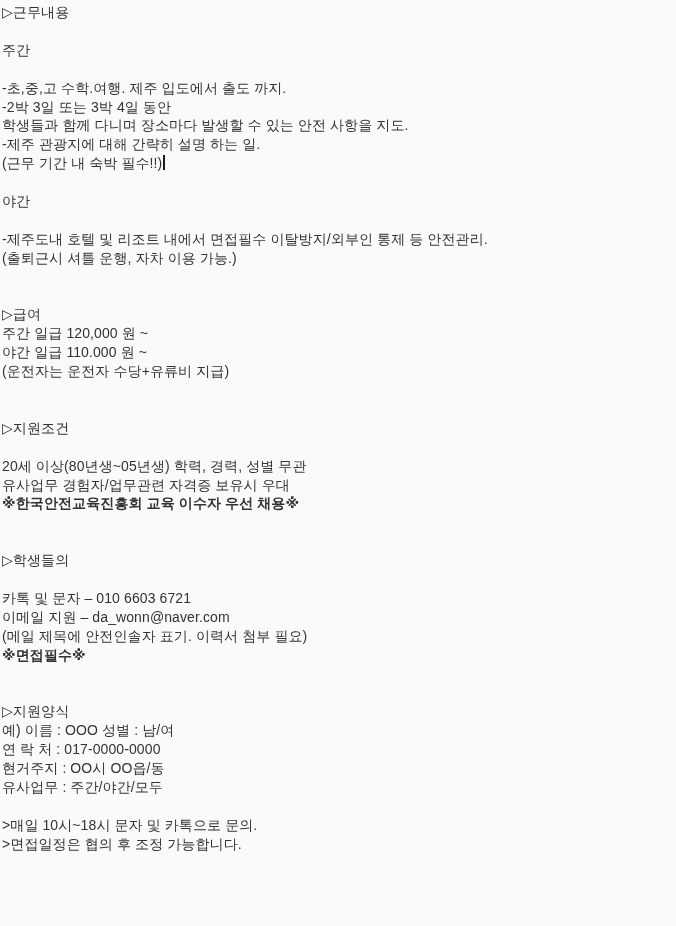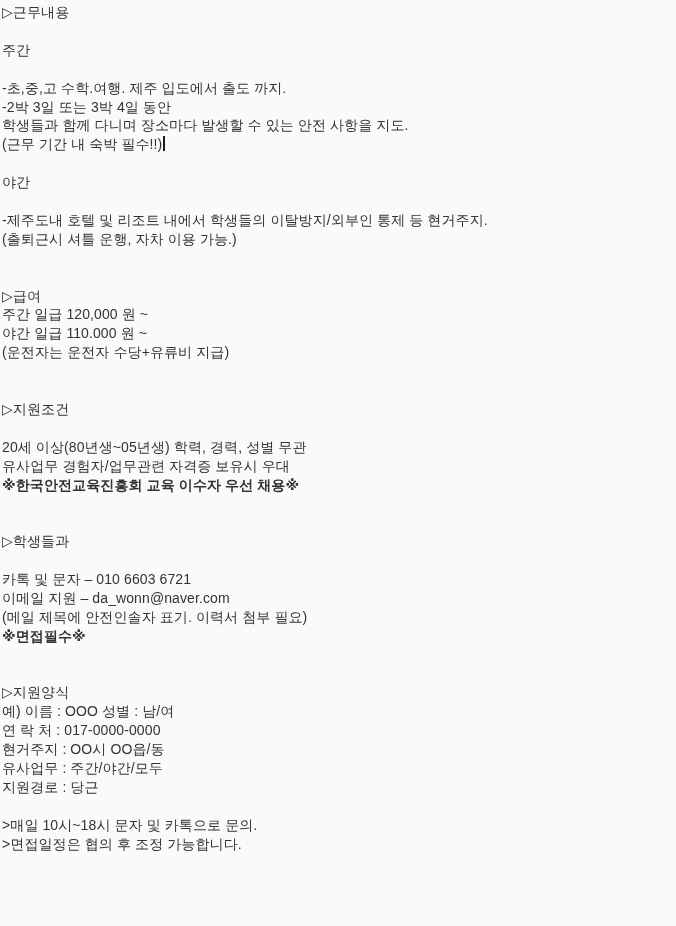--- a/index.html
+++ b/index.html
@@ -49,51 +49,51 @@
 <body>
 
 <div class="editor" id="editor" role="textbox" aria-multiline="true">
     <div class="line"><span>▷근무내용</span></div>
     <div class="line"><span></span></div>
     <div class="line"><span>주간</span></div>
     <div class="line"><span></span></div>
     <div class="line"><span>-초,중,고 수학.여행. 제주 입도에서 출도 까지.</span></div>
     <div class="line"><span>-2박 3일 또는 3박 4일 동안</span></div>
     <div class="line"><span>학생들과 함께 다니며 장소마다 발생할 수 있는 안전 사항을 지도.</span></div>
+    <div class="line"><span>-제주 관광지에 대해 간략히 설명 하는 일.</span></div>
     <div class="line"><span>(근무 기간 내 숙박 필수!!)</span><span class="caret"></span></div>
     <div class="line"><span></span></div>
     <div class="line"><span>야간</span></div>
     <div class="line"><span></span></div>
-    <div class="line"><span>-제주도내 호텔 및 리조트 내에서 학생들의 이탈방지/외부인 통제 등 현거주지.</span></div>
+    <div class="line"><span>-제주도내 호텔 및 리조트 내에서 면접필수 이탈방지/외부인 통제 등 안전관리.</span></div>
     <div class="line"><span>(출퇴근시 셔틀 운행, 자차 이용 가능.)</span></div>
     <div class="line"><span></span></div>
     <div class="line"><span></span></div>
     <div class="line"><span>▷급여</span></div>
     <div class="line"><span>주간 일급 120,000 원 ~</span></div>
     <div class="line"><span>야간 일급 110.000 원 ~</span></div>
     <div class="line"><span>(운전자는 운전자 수당+유류비 지급)</span></div>
     <div class="line"><span></span></div>
     <div class="line"><span></span></div>
     <div class="line"><span>▷지원조건</span></div>
     <div class="line"><span></span></div>
     <div class="line"><span>20세 이상(80년생~05년생) 학력, 경력, 성별 무관</span></div>
     <div class="line"><span>유사업무 경험자/업무관련 자격증 보유시 우대</span></div>
     <div class="line bold"><span>※한국안전교육진흥회 교육 이수자 우선 채용※</span></div>
     <div class="line"><span></span></div>
     <div class="line"><span></span></div>
-    <div class="line"><span>▷학생들과</span></div>
+    <div class="line"><span>▷학생들의</span></div>
     <div class="line"><span></span></div>
     <div class="line"><span>카톡 및 문자 – 010 6603 6721</span></div>
     <div class="line"><span>이메일 지원 – da_wonn@naver.com</span></div>
     <div class="line"><span>(메일 제목에 안전인솔자 표기. 이력서 첨부 필요)</span></div>
     <div class="line bold"><span>※면접필수※</span></div>
     <div class="line"><span></span></div>
     <div class="line"><span></span></div>
     <div class="line"><span>▷지원양식</span></div>
     <div class="line"><span>예) 이름 : OOO 성별 : 남/여</span></div>
     <div class="line"><span>연 락 처 : 017-0000-0000</span></div>
     <div class="line"><span>현거주지 : OO시 OO읍/동</span></div>
     <div class="line"><span>유사업무 : 주간/야간/모두</span></div>
-    <div class="line"><span>지원경로 : 당근</span></div>
     <div class="line"><span></span></div>
     <div class="line"><span>&gt;매일 10시~18시 문자 및 카톡으로 문의.</span></div>
     <div class="line"><span>&gt;면접일정은 협의 후 조정 가능합니다.</span></div>
   </div>
 
 </body></html>

